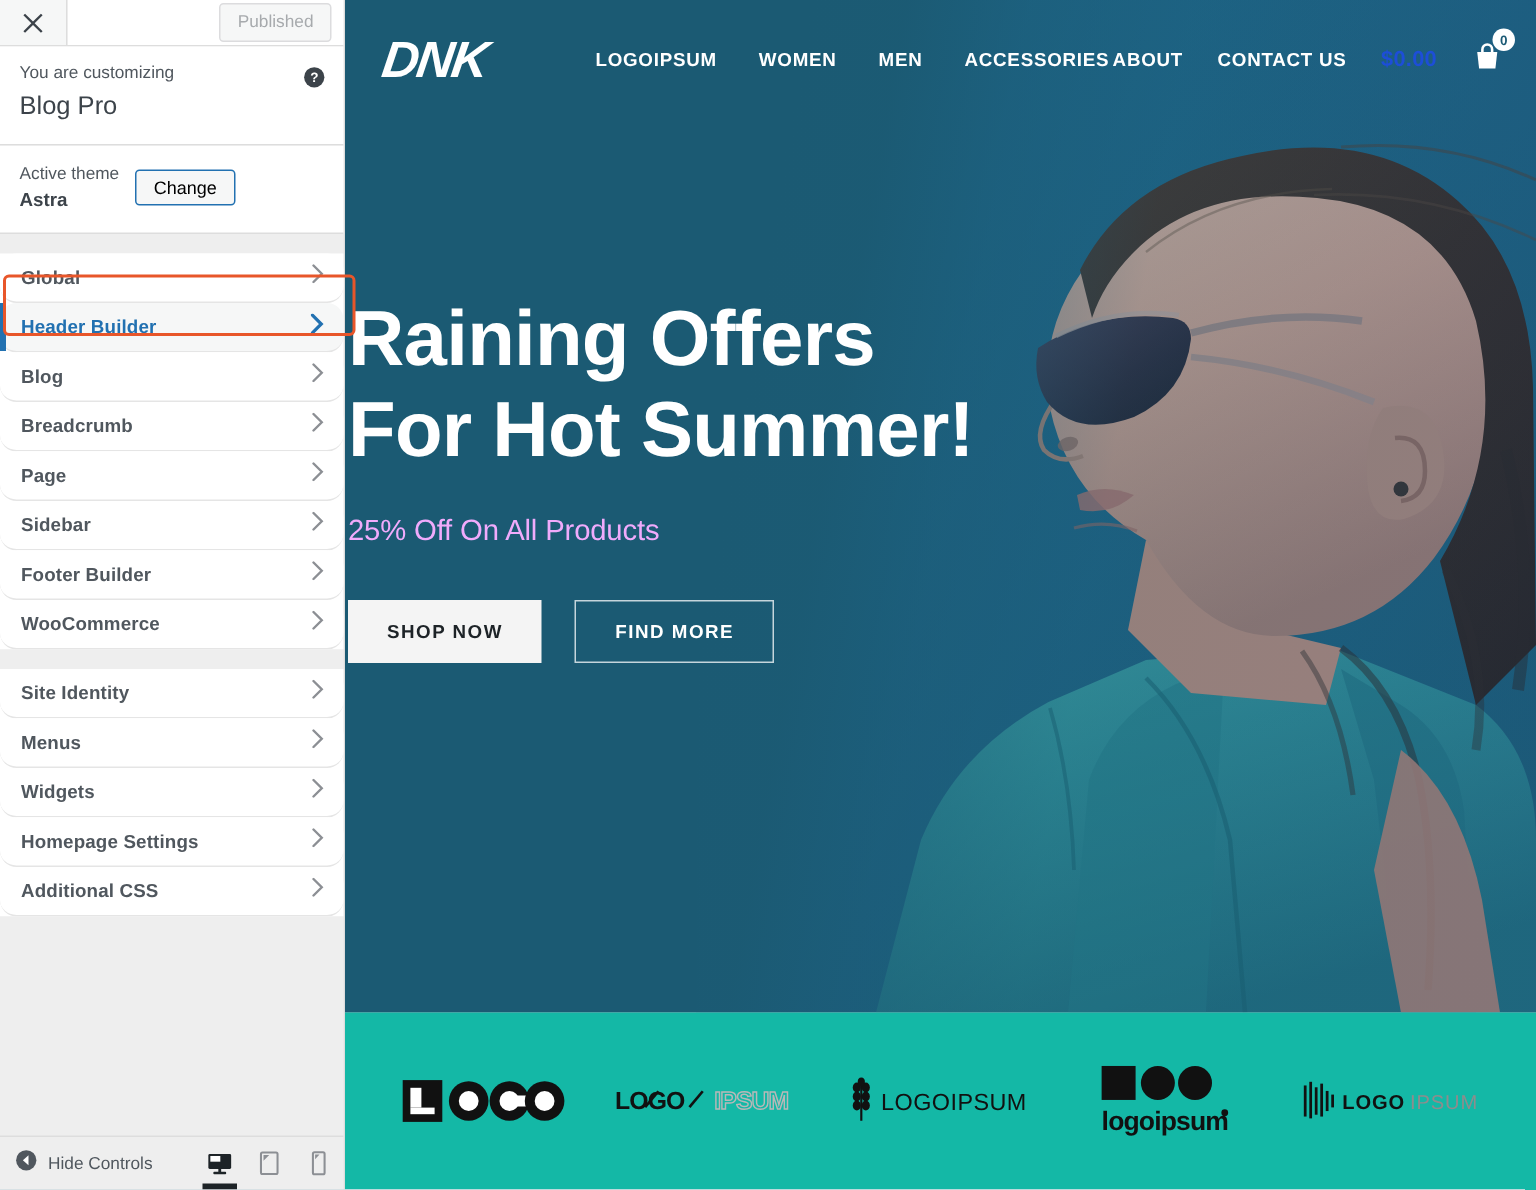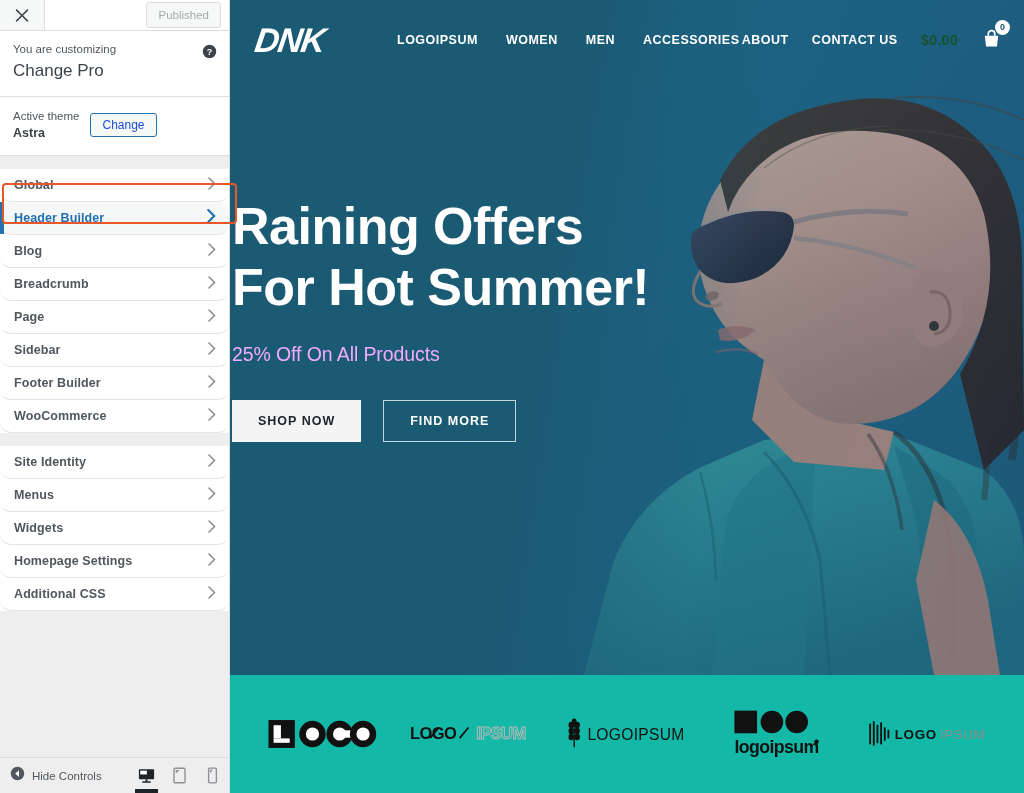--- a/index.html
+++ b/index.html
@@ -104,21 +104,21 @@
     display: flex;
     align-items: center;
     flex: 0 0 auto;
     gap: 11px;
   }
   .cz-theme-text { line-height: 1.4; }
   .cz-theme-label { font-size: 11.5px; color: #50575e; }
   .cz-theme-name { font-size: 12.5px; color: #3c434a; font-weight: bold; margin-top: 1px; }
   .cz-change {
     font-size: 12px;
-    color: #1d4ed8;
+    color: #000000;
     background: #f6f7f7;
     border: 1px solid #2271b1;
     border-radius: 3px;
     padding: 4px 11px;
     cursor: pointer;
     font-family: "Liberation Sans", sans-serif;
   }
 
   .cz-gap { height: 13px; background: #eeeeee; flex: 0 0 13px; }
 
@@ -257,21 +257,21 @@
   }
   .header-right {
     margin-left: auto;
     display: flex;
     align-items: center;
     gap: 23px;
   }
   .cart-price {
     font-size: 14.5px;
     font-weight: bold;
-    color: #14532d;
+    color: #1d4ed8;
     letter-spacing: .2px;
   }
   .cart-wrap { position: relative; cursor: pointer; display:flex; align-items:center; }
   .cart-badge {
     position: absolute;
     top: -8px;
     right: -8px;
     min-width: 15px;
     height: 15px;
     background: #fff;
@@ -390,21 +390,21 @@
           <path d="M1.7 1.1 7 6.4l5.3-5.3 1.1 1.1L8.1 7.5l5.3 5.3-1.1 1.1L7 8.6l-5.3 5.3-1.1-1.1 5.3-5.3L.6 2.2z" fill="#3c434a"></path>
         </svg>
       </div>
       <div class="cz-publish-wrap">
         <button class="cz-publish">Published</button>
       </div>
     </div>
 
     <div class="cz-info">
       <div class="cz-info-label">You are customizing</div>
-      <div class="cz-info-title">Change Pro</div>
+      <div class="cz-info-title">Blog Pro</div>
       <span class="cz-help">
         <svg width="15" height="15" viewBox="0 0 20 20" aria-hidden="true">
           <circle cx="10" cy="10" r="9" fill="#3c434a"></circle>
           <text x="10" y="14.5" font-size="12" font-weight="bold" fill="#fff" text-anchor="middle" font-family="Liberation Sans, sans-serif">?</text>
         </svg>
       </span>
     </div>
 
     <div class="cz-theme">
       <div class="cz-theme-text">

